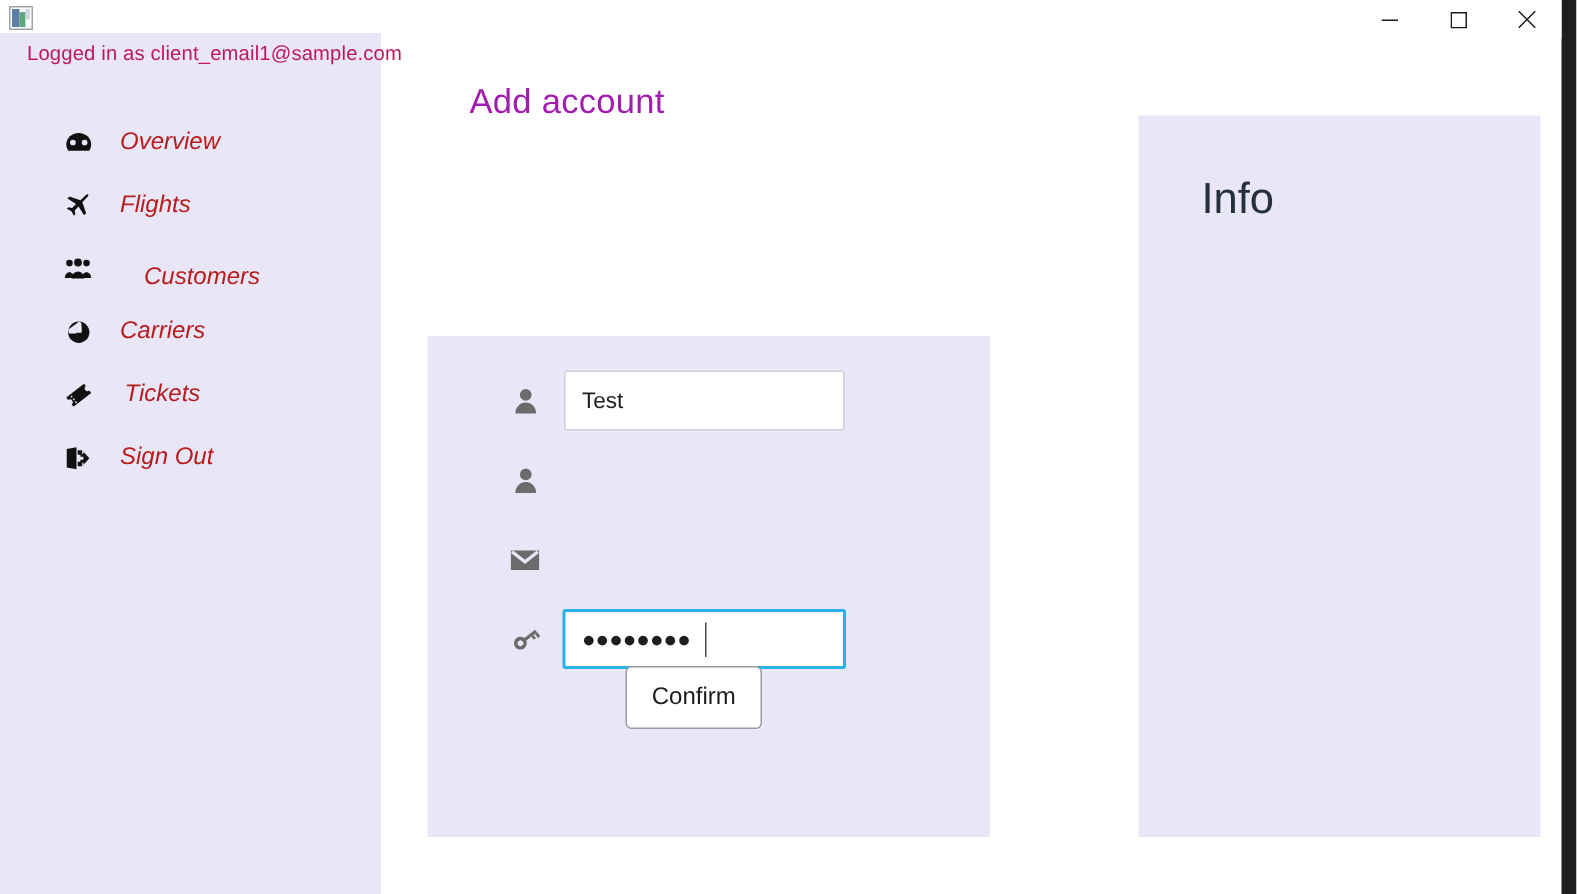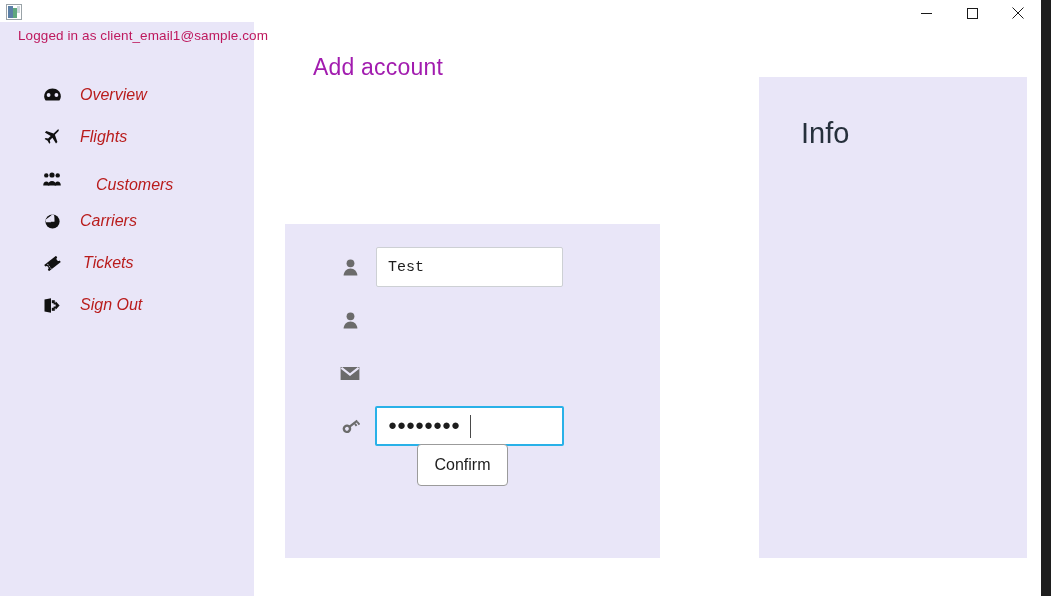--- a/index.html
+++ b/index.html
@@ -180,21 +180,21 @@
 
   .field-input {
     position: absolute;
     left: 91px;
     top: 0;
     width: 187px;
     height: 40px;
     background: #ffffff;
     border: 1px solid #cdd0d4;
     border-radius: 2px;
-    font-family: Liberation Mono, monospace;
+    font-family: Liberation Sans, sans-serif;
     font-size: 15px;
     color: #1d1d1d;
     padding: 0 11px;
     outline: none;
   }
   .field-input.focused {
     border: 2px solid #29b1e8;
     left: 90px;
     width: 189px;
   }

